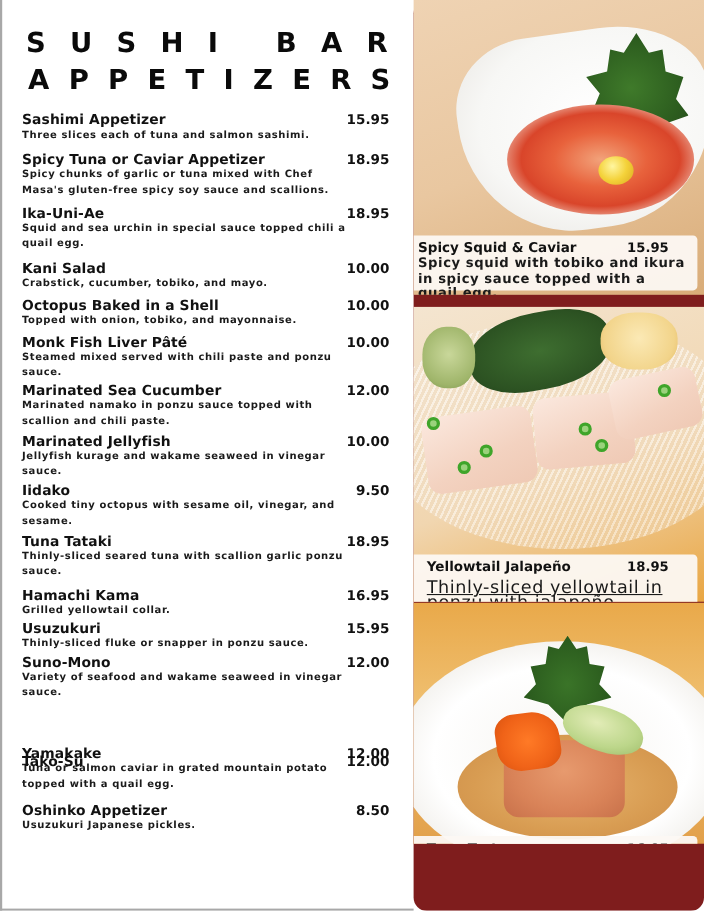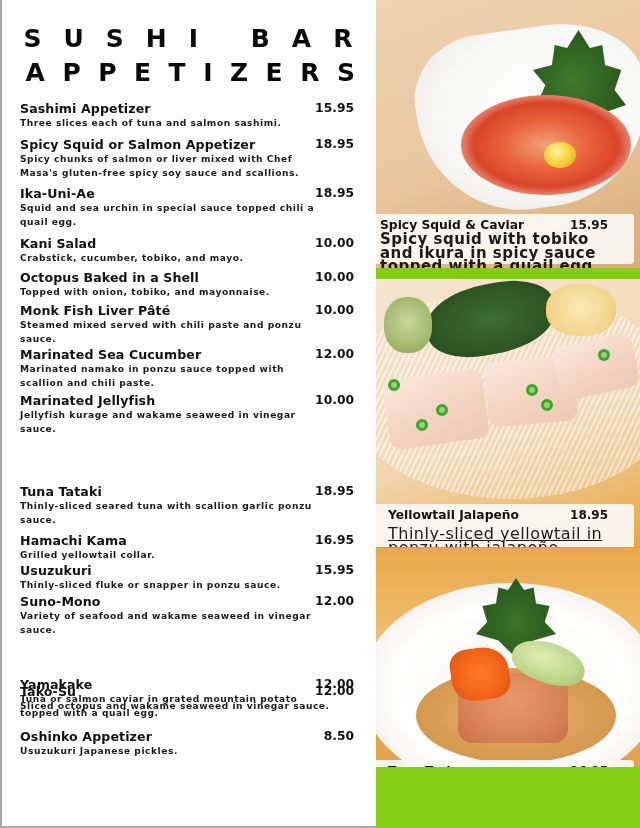--- a/index.html
+++ b/index.html
@@ -11,41 +11,41 @@
 
     .left-col { position: absolute; left: 0; top: 0; width: 376px; height: 828px; }
 
     .title { position: absolute; left: 0; width: 376px; text-align: center;
       font-family: "DejaVu Sans", sans-serif; font-weight: bold; font-size: 25px;
       letter-spacing: 22px; color: #0a0a0a; white-space: nowrap; }
     .title-1 { top: 24px; padding-left: 22px; }
     .title-2 { top: 58px; padding-left: 22px; letter-spacing: 17.5px; }
 
     .menu-item { position: absolute; left: 20px; width: 334px; }
-    .item-head { display: flex; justify-content: space-between; align-items: flex-start; }
+    .item-head { display: flex; justify-content: space-between; align-items: flex-end; }
     .item-name { font-family: "DejaVu Sans", sans-serif; font-weight: bold; font-size: 12.6px; color: #111; letter-spacing: 0.1px; }
     .item-price { font-family: "DejaVu Sans", sans-serif; font-weight: bold; font-size: 12.3px; color: #111; }
     .item-desc { font-family: "DejaVu Sans", sans-serif; font-weight: bold; font-size: 9.1px;
       line-height: 13.6px; color: #1a1a1a; letter-spacing: 0.55px; width: 300px; margin-top: 1px; }
 
-    .right-col { position: absolute; left: 376px; top: 0; width: 264px; height: 828px; background: #84cc16; }
+    .right-col { position: absolute; left: 376px; top: 0; width: 264px; height: 828px; background: #7f1d1d; border-radius: 12px; }
     .photo { position: absolute; left: 0; width: 264px; overflow: hidden; }
     .photo-1 { top: 0; height: 268px; background: linear-gradient(160deg, #efd3b3 0%, #e9c7a0 50%, #d9ac78 100%); }
     .photo-2 { top: 279px; height: 268px; background: linear-gradient(160deg, #f4e5d0 0%, #f1d6b0 55%, #e9a642 100%); }
     .photo-3 { top: 548px; height: 219px; background: linear-gradient(180deg, #e9a94a 0%, #efbe6e 40%, #e2a04a 100%); }
 
     .caption { position: absolute; left: 0; width: 258px; padding: 4px 10px 6px 4px;
       background: rgba(252, 248, 243, 0.95); }
     .caption-1 { top: 214px; height: 50px; border-radius: 0 4px 4px 0; }
     .caption-2 { top: 225px; height: 48px; padding-left: 12px; width: 258px; border-radius: 0 4px 4px 0; }
     .caption-3 { top: 212px; height: 55px; padding-left: 12px; border-radius: 0 4px 4px 0; }
     .cap-head { display: flex; justify-content: space-between; align-items: baseline; padding-right: 16px; }
     .cap-name { font-weight: bold; font-size: 12.3px; color: #111; }
     .cap-price { font-weight: bold; font-size: 12px; color: #111; }
-    .cap-desc { font-weight: bold; font-size: 15px; line-height: 13.5px; color: #1a1a1a; letter-spacing: 0.5px; margin-top: 1px; }
+    .cap-desc { font-weight: bold; font-size: 12px; line-height: 13.5px; color: #1a1a1a; letter-spacing: 0.5px; margin-top: 1px; }
     .caption-2 .cap-desc { font-weight: normal; font-size: 16px; margin-top: 5px; text-decoration: underline; }
 
     
     .bowl1 { position: absolute; left: 42px; top: 28px; width: 230px; height: 180px;
       background: radial-gradient(ellipse at 55% 45%, #ffffff 0%, #f7f7f5 60%, #e6e3de 100%);
       border-radius: 30% 40% 45% 45% / 35% 35% 60% 60%; transform: rotate(-8deg); }
     .leaf1 { position: absolute; left: 155px; top: 30px; width: 95px; height: 100px;
       background: radial-gradient(ellipse at 45% 50%, #3f7a2a 0%, #2d5e1f 60%, #24481a 100%);
       clip-path: polygon(50% 0, 62% 18%, 75% 15%, 78% 35%, 95% 40%, 88% 60%, 100% 75%, 70% 85%, 50% 100%, 30% 85%, 5% 78%, 15% 55%, 2% 40%, 22% 35%, 25% 15%, 38% 18%); }
     .squid { position: absolute; left: 85px; top: 95px; width: 170px; height: 100px;
@@ -97,24 +97,24 @@
   <div class="menu-item" style="top:101px">
     <div class="item-head">
         <span class="item-name">Sashimi Appetizer</span>
         <span class="item-price">15.95</span>
       </div>
     <div class="item-desc">Three slices each of tuna and salmon sashimi.</div>
   </div>
 
   <div class="menu-item" style="top:137px">
     <div class="item-head">
-        <span class="item-name">Spicy Squid or Salmon Appetizer</span>
+        <span class="item-name">Spicy Tuna or Caviar Appetizer</span>
         <span class="item-price">18.95</span>
       </div>
-    <div class="item-desc">Spicy chunks of salmon or liver mixed with Chef Masa's gluten-free spicy soy sauce and scallions.</div>
+    <div class="item-desc">Spicy chunks of garlic or tuna mixed with Chef Masa's gluten-free spicy soy sauce and scallions.</div>
   </div>
 
   <div class="menu-item" style="top:186px">
     <div class="item-head">
         <span class="item-name">Ika-Uni-Ae</span>
         <span class="item-price">18.95</span>
       </div>
     <div class="item-desc">Squid and sea urchin in special sauce topped chili a quail egg.</div>
   </div>
 
@@ -151,20 +151,27 @@
   </div>
 
   <div class="menu-item" style="top:393px">
     <div class="item-head">
         <span class="item-name">Marinated Jellyfish</span>
         <span class="item-price">10.00</span>
       </div>
     <div class="item-desc">Jellyfish kurage and wakame seaweed in vinegar sauce.</div>
   </div>
 
+  <div class="menu-item" style="top:438px">
+    <div class="item-head">
+        <span class="item-name">Iidako</span>
+        <span class="item-price">9.50</span>
+      </div>
+    <div class="item-desc">Cooked tiny octopus with sesame oil, vinegar, and sesame.</div>
+  </div>
 
   <div class="menu-item" style="top:484px">
     <div class="item-head">
         <span class="item-name">Tuna Tataki</span>
         <span class="item-price">18.95</span>
       </div>
     <div class="item-desc">Thinly-sliced seared tuna with scallion garlic ponzu sauce.</div>
   </div>
 
   <div class="menu-item" style="top:533px">
@@ -197,21 +204,20 @@
         <span class="item-price">12.00</span>
       </div>
     <div class="item-desc">Tuna or salmon caviar in grated mountain potato topped with a quail egg.</div>
   </div>
 
   <div class="menu-item" style="top:684px">
     <div class="item-head">
         <span class="item-name">Tako-Su</span>
         <span class="item-price">12.00</span>
       </div>
-    <div class="item-desc" style="width:330px">Sliced octopus and wakame seaweed in vinegar sauce.</div>
   </div>
 
   <div class="menu-item" style="top:729px">
     <div class="item-head">
         <span class="item-name">Oshinko Appetizer</span>
         <span class="item-price">8.50</span>
       </div>
     <div class="item-desc">Usuzukuri Japanese pickles.</div>
   </div>
 </div>

